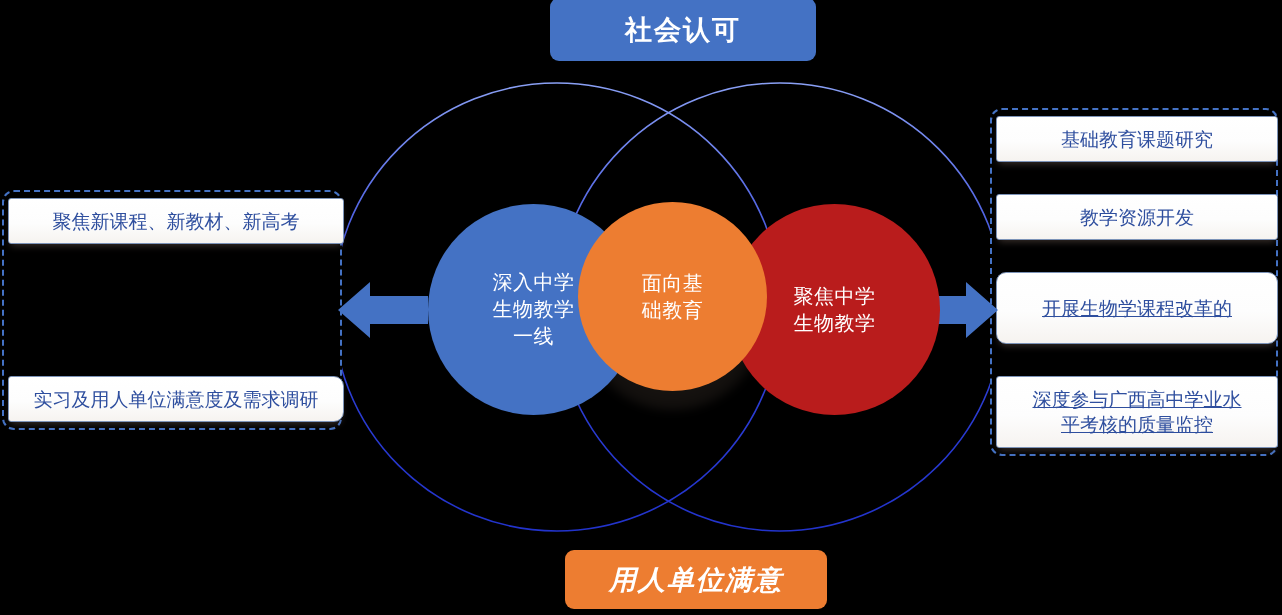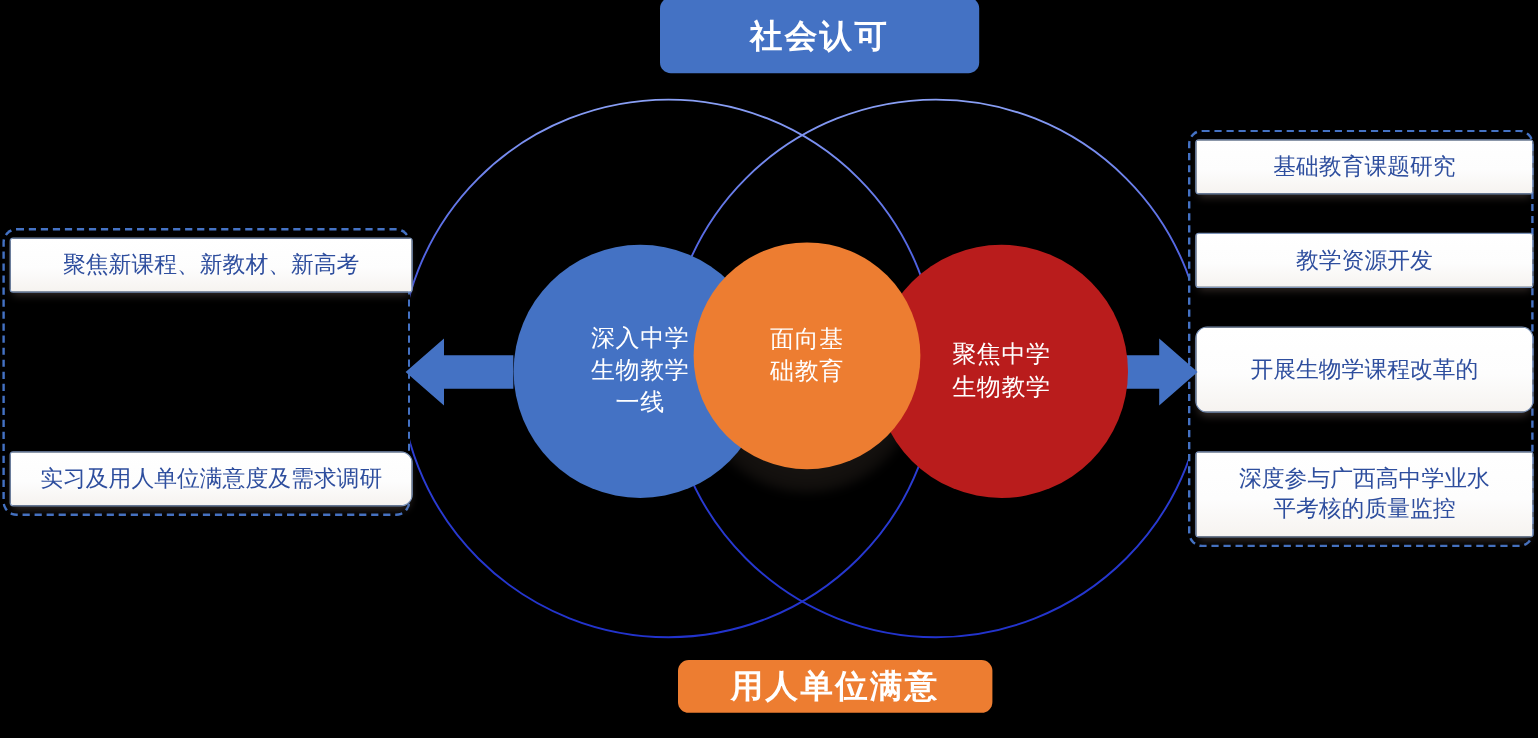--- a/index.html
+++ b/index.html
@@ -35,22 +35,23 @@
     left: 550px;
     top: -2px;
     width: 266px;
     height: 63px;
     background: #4472C4;
   }
   #badge-bottom {
     left: 565px;
     top: 550px;
     width: 262px;
-    height: 44px;
+    height: 59px;
     background: #ED7D31;
+    font-style: italic;
   }
 
   
   .panel {
     position: absolute;
     border: 2px dashed #4472C4;
     border-radius: 12px;
     background: #000000;
     z-index: 3;
   }
@@ -97,21 +98,21 @@
   #panel-right {
     left: 990px;
     top: 108px;
     width: 284px;
     height: 344px;
   }
   #panel-right .pbox {
     width: 282px;
     height: 46px;
   }
-  #panel-right .pbox.tall { height: 72px; }
+  #panel-right .pbox.tall { height: 72px; text-decoration: underline; }
   #panel-right .pbox:nth-child(3) { border-radius: 10px 10px 10px 10px; }
 
   
   #venn {
     position: absolute;
     left: 0;
     top: 0;
     width: 1282px;
     height: 615px;
     z-index: 1;

